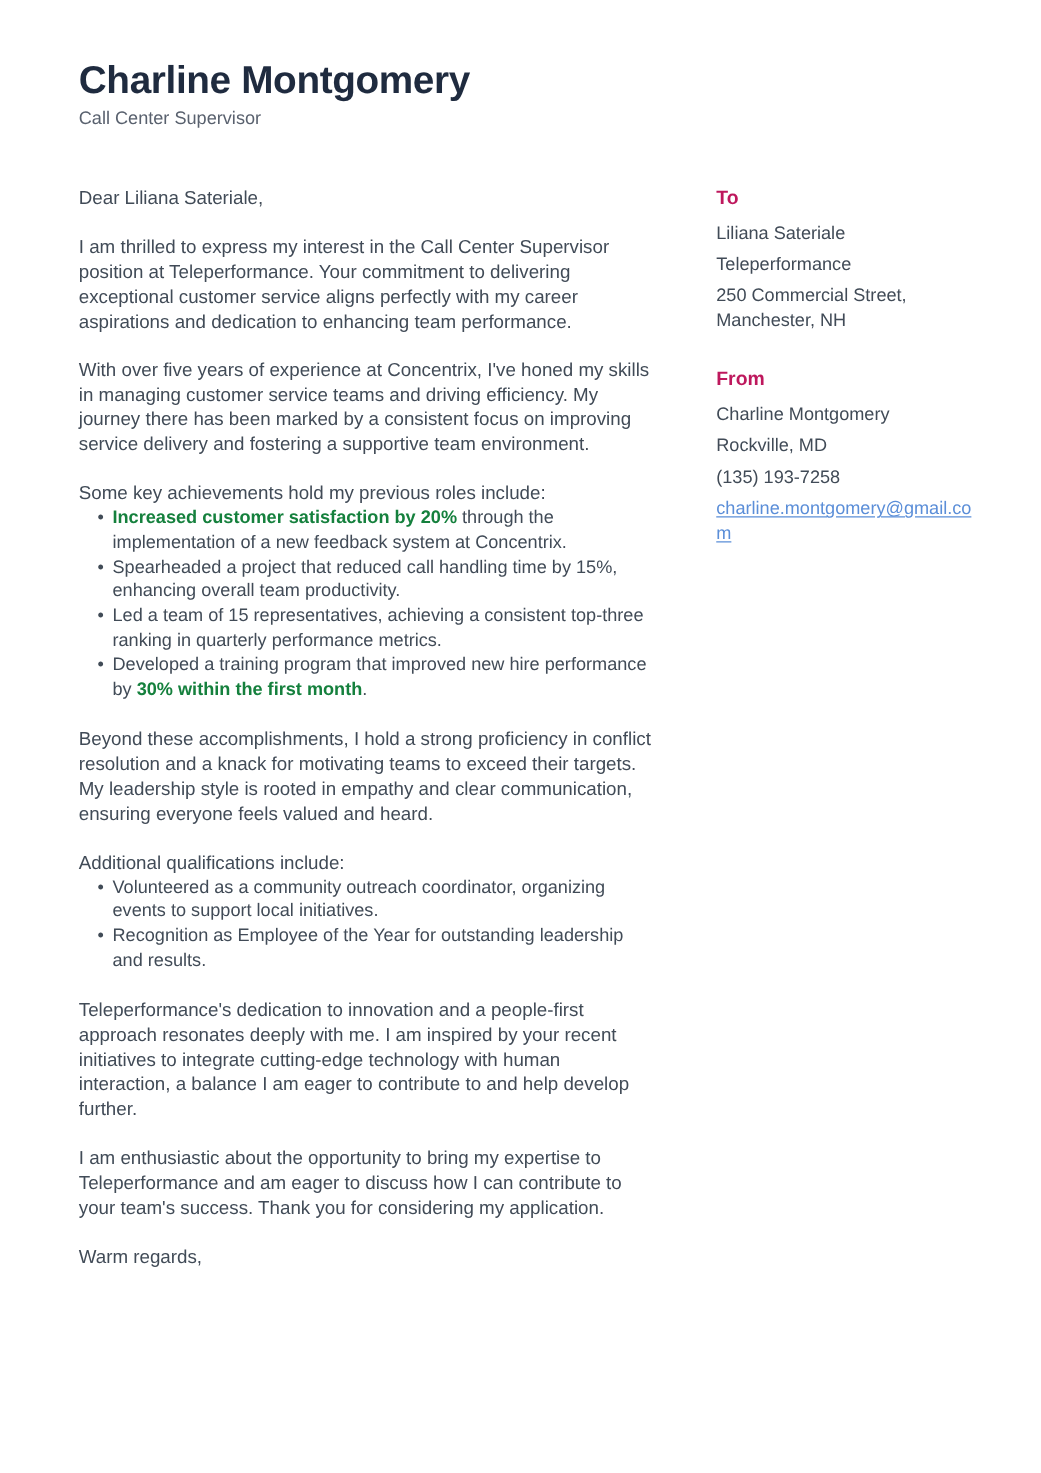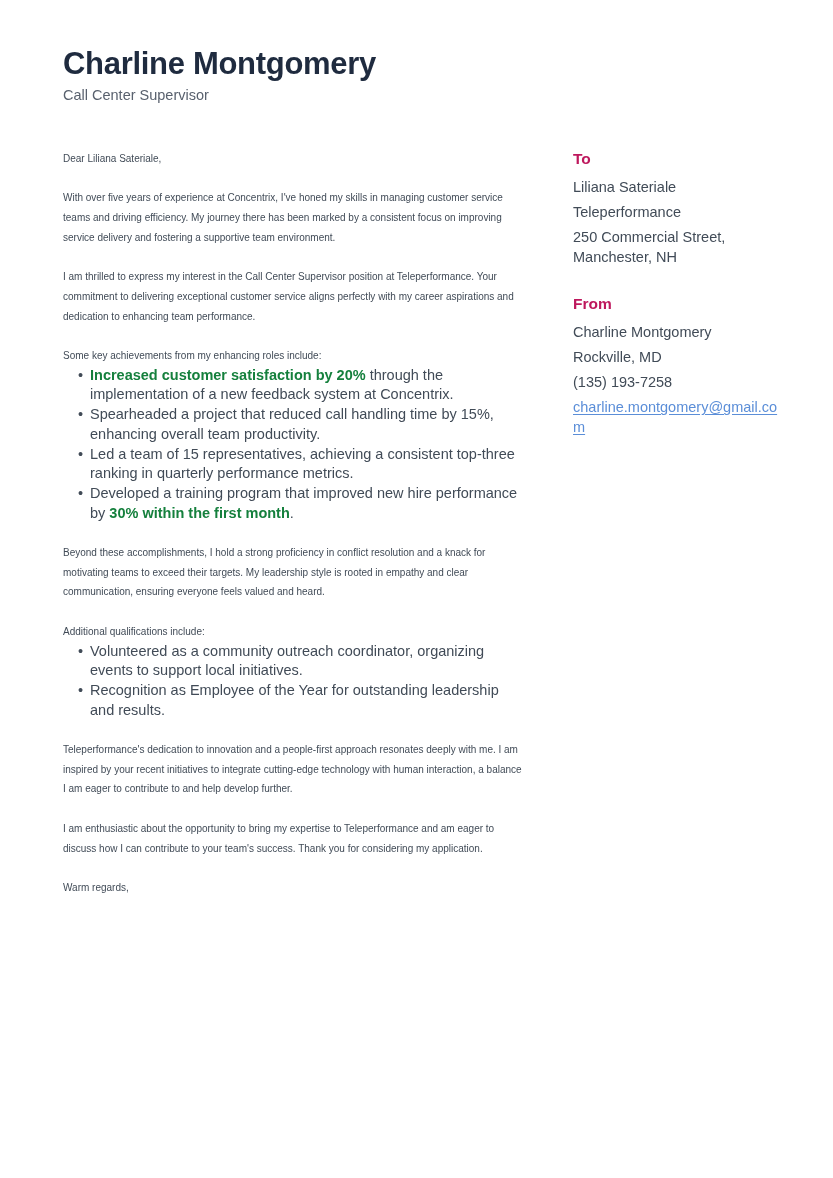--- a/index.html
+++ b/index.html
@@ -29,21 +29,21 @@
     color: #59616e;
   }
   .content {
     display: flex;
     align-items: flex-start;
     padding: 0 51px 0 63px;
     margin-top: 44px;
   }
   .main { width: 462px; flex: none; }
   .body-text {
-    font-size: 10px;
+    font-size: 15px;
     line-height: 19.7px;
     margin: 0 0 19.7px 0;
     color: #414b57;
   }
   .body-text.intro { margin-bottom: 0; }
   .body-text strong, .bullet-list strong { font-weight: 700; color: #15803d; }
   .bullet-list {
     list-style: none;
     margin: 0 0 19.7px 0;
     padding-left: 27px;
@@ -89,23 +89,23 @@
 
 <div class="page">
   <header class="header">
     <h1 class="name">Charline Montgomery</h1>
     <div class="job-title">Call Center Supervisor</div>
   </header>
 
   <div class="content">
     <main class="main">
         <p class="body-text"><span>Dear Liliana Sateriale,</span></p>
+        <p class="body-text"><span>I am thrilled to express my interest in the Call Center Supervisor position at Teleperformance. Your commitment to delivering exceptional customer service aligns perfectly with my career aspirations and dedication to enhancing team performance.</span></p>
         <p class="body-text"><span>With over five years of experience at Concentrix, I've honed my skills in managing customer service teams and driving efficiency. My journey there has been marked by a consistent focus on improving service delivery and fostering a supportive team environment.</span></p>
-        <p class="body-text"><span>I am thrilled to express my interest in the Call Center Supervisor position at Teleperformance. Your commitment to delivering exceptional customer service aligns perfectly with my career aspirations and dedication to enhancing team performance.</span></p>
-        <p class="body-text intro"><span>Some key achievements from my enhancing roles include:</span></p>
+        <p class="body-text intro"><span>Some key achievements hold my previous roles include:</span></p>
         <ul class="bullet-list">
           <li><strong>Increased customer satisfaction by 20%</strong><span> through the implementation of a new feedback system at Concentrix.</span></li>
           <li><span>Spearheaded a project that reduced call handling time by 15%, enhancing overall team productivity.</span></li>
           <li><span>Led a team of 15 representatives, achieving a consistent top-three ranking in quarterly performance metrics.</span></li>
           <li><span>Developed a training program that improved new hire performance by </span><strong>30% within the first month</strong><span>.</span></li>
         </ul>
         <p class="body-text"><span>Beyond these accomplishments, I hold a strong proficiency in conflict resolution and a knack for motivating teams to exceed their targets. My leadership style is rooted in empathy and clear communication, ensuring everyone feels valued and heard.</span></p>
         <p class="body-text intro"><span>Additional qualifications include:</span></p>
         <ul class="bullet-list">
           <li><span>Volunteered as a community outreach coordinator, organizing events to support local initiatives.</span></li>

